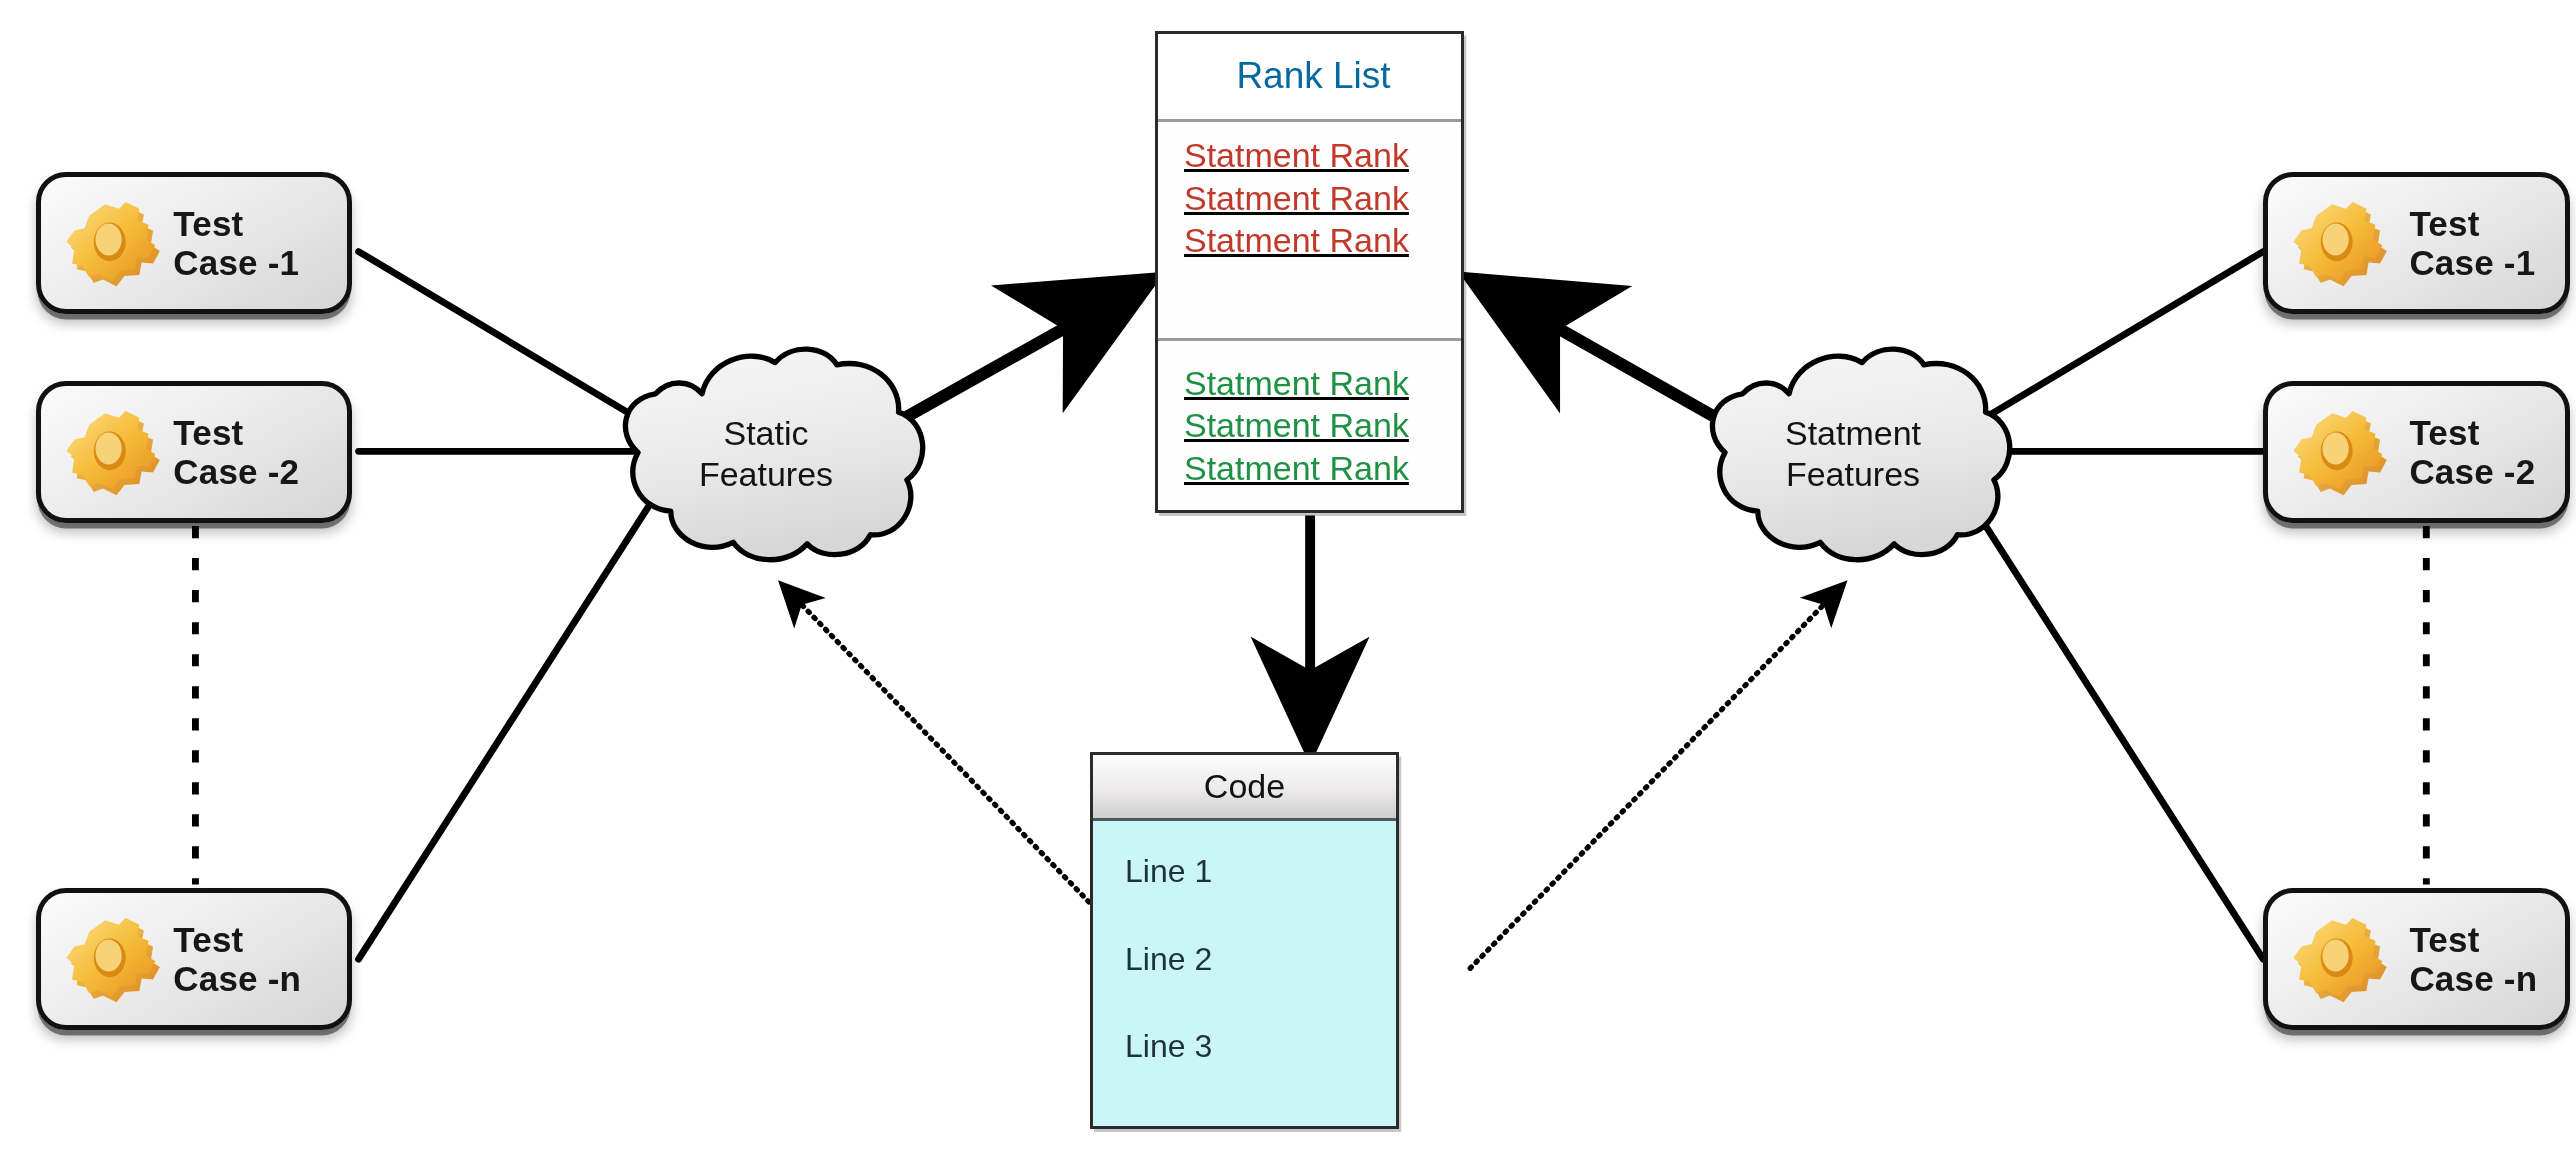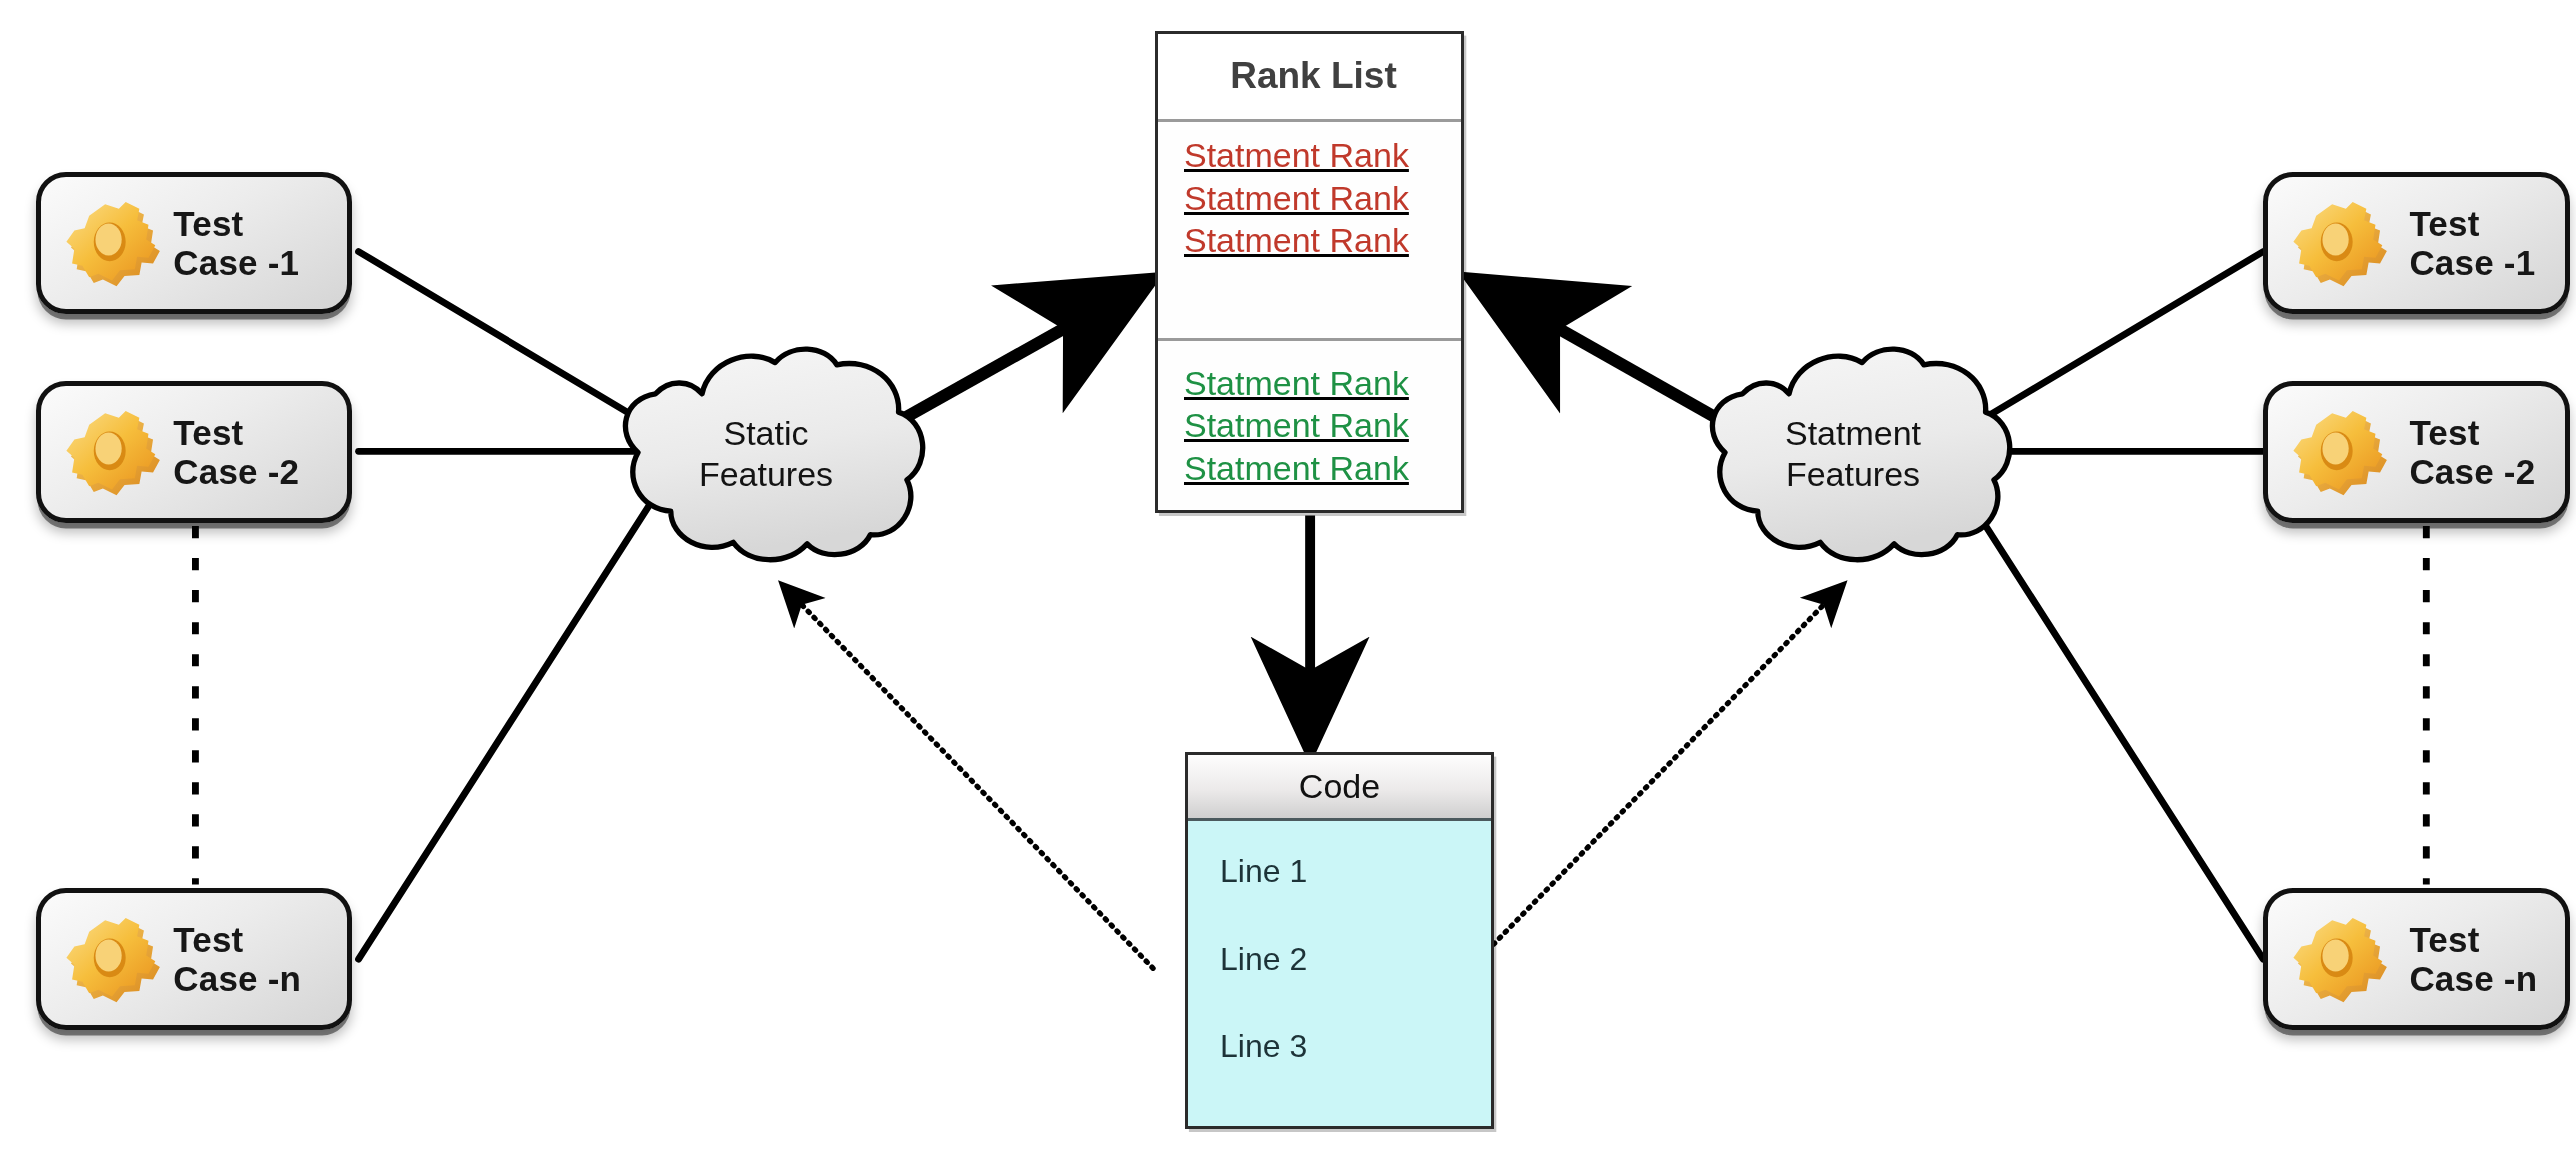--- a/index.html
+++ b/index.html
@@ -38,21 +38,21 @@
 
   
   .panel{
     position:absolute;box-sizing:border-box;
     border:3.8px solid #2b2b2b;background:#fefefe;
     box-shadow:3.1px 3.8px 0 -0.8px rgba(0,0,0,.22);
     z-index:4;
   }
   .panel .ranktitle{
     height:85px;display:flex;align-items:center;justify-content:center;
-    font-size:37px;font-weight:bold;color:#404040;
+    font-size:37px;font-weight:normal;color:#0369a1;
     border-bottom:3.8px solid #9a9a9a;background:#fff;padding-left:8px;
   }
   .rank-sec{padding:12.2px 0 13.7px 0;text-decoration:underline;}
   .rank-sec.red{border-bottom:3.8px solid #9a9a9a;}
   .rank-sec .ritem{
     font-size:34px;line-height:1.12;padding:2.3px 0 2.3px 26px;white-space:nowrap;
   }
 
   
   .codepanel{
@@ -196,21 +196,21 @@
       <div class="ritem" style="color:#C0392B">Statment Rank</div>
       <div class="ritem" style="color:#C0392B">Statment Rank</div>
     </div>
     <div class="rank-sec green" style="padding-top:20px;">
       <div class="ritem" style="color:#1E9144">Statment Rank</div>
       <div class="ritem" style="color:#1E9144">Statment Rank</div>
       <div class="ritem" style="color:#1E9144">Statment Rank</div>
     </div>
   </div>
 
-  <div class="codepanel" style="left:1185px;top:752px;width:309px;height:377px;">
+  <div class="codepanel" style="left:1090px;top:752px;width:309px;height:377px;">
     <div class="codehdr">Code</div>
     <div class="codebody">
       <div class="cline" style="top:32px">Line 1</div>
       <div class="cline" style="top:120px">Line 2</div>
       <div class="cline" style="top:207px">Line 3</div>
     </div>
   </div>
 
   <div class="cloud" style="left:1674px;top:328px;width:358px;height:252px;">
     <svg viewBox="0 0 470 330" width="358" height="252">

